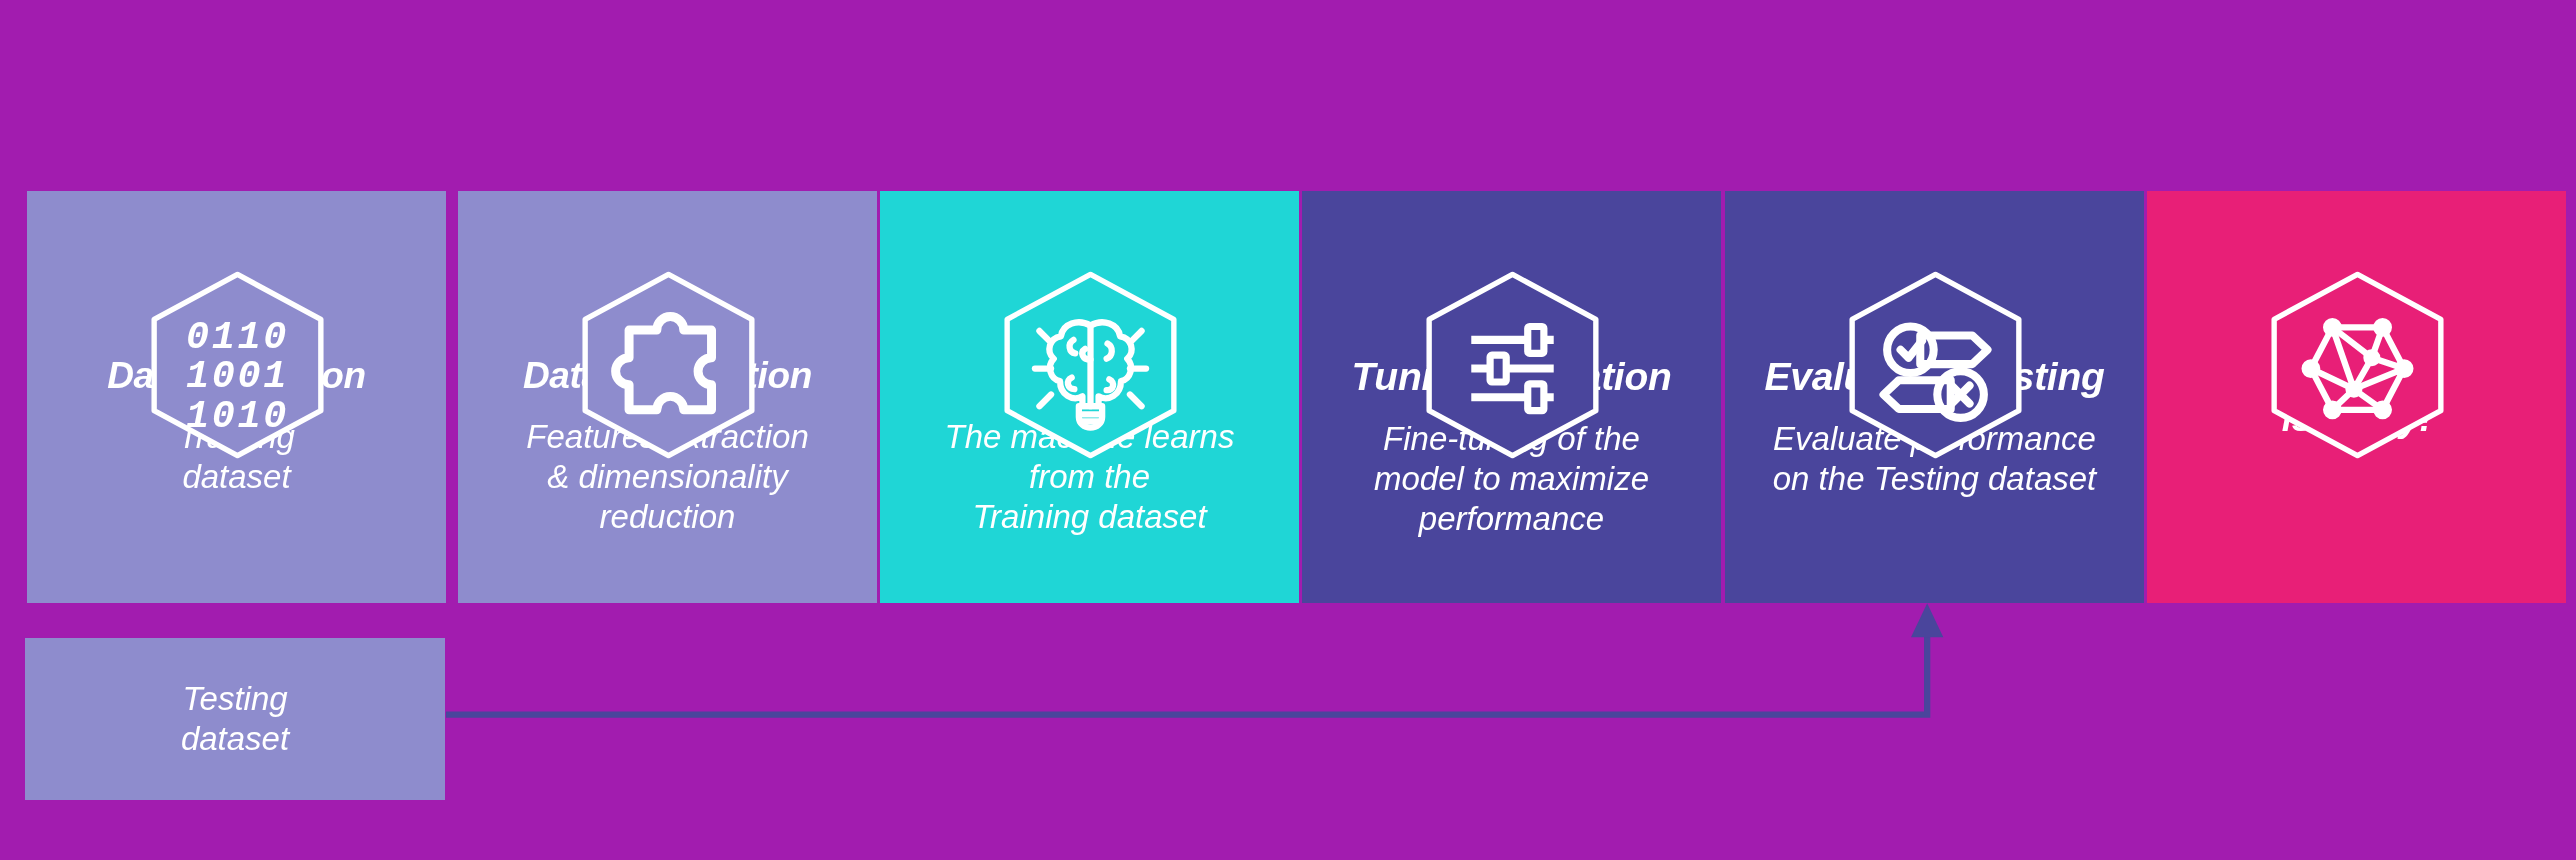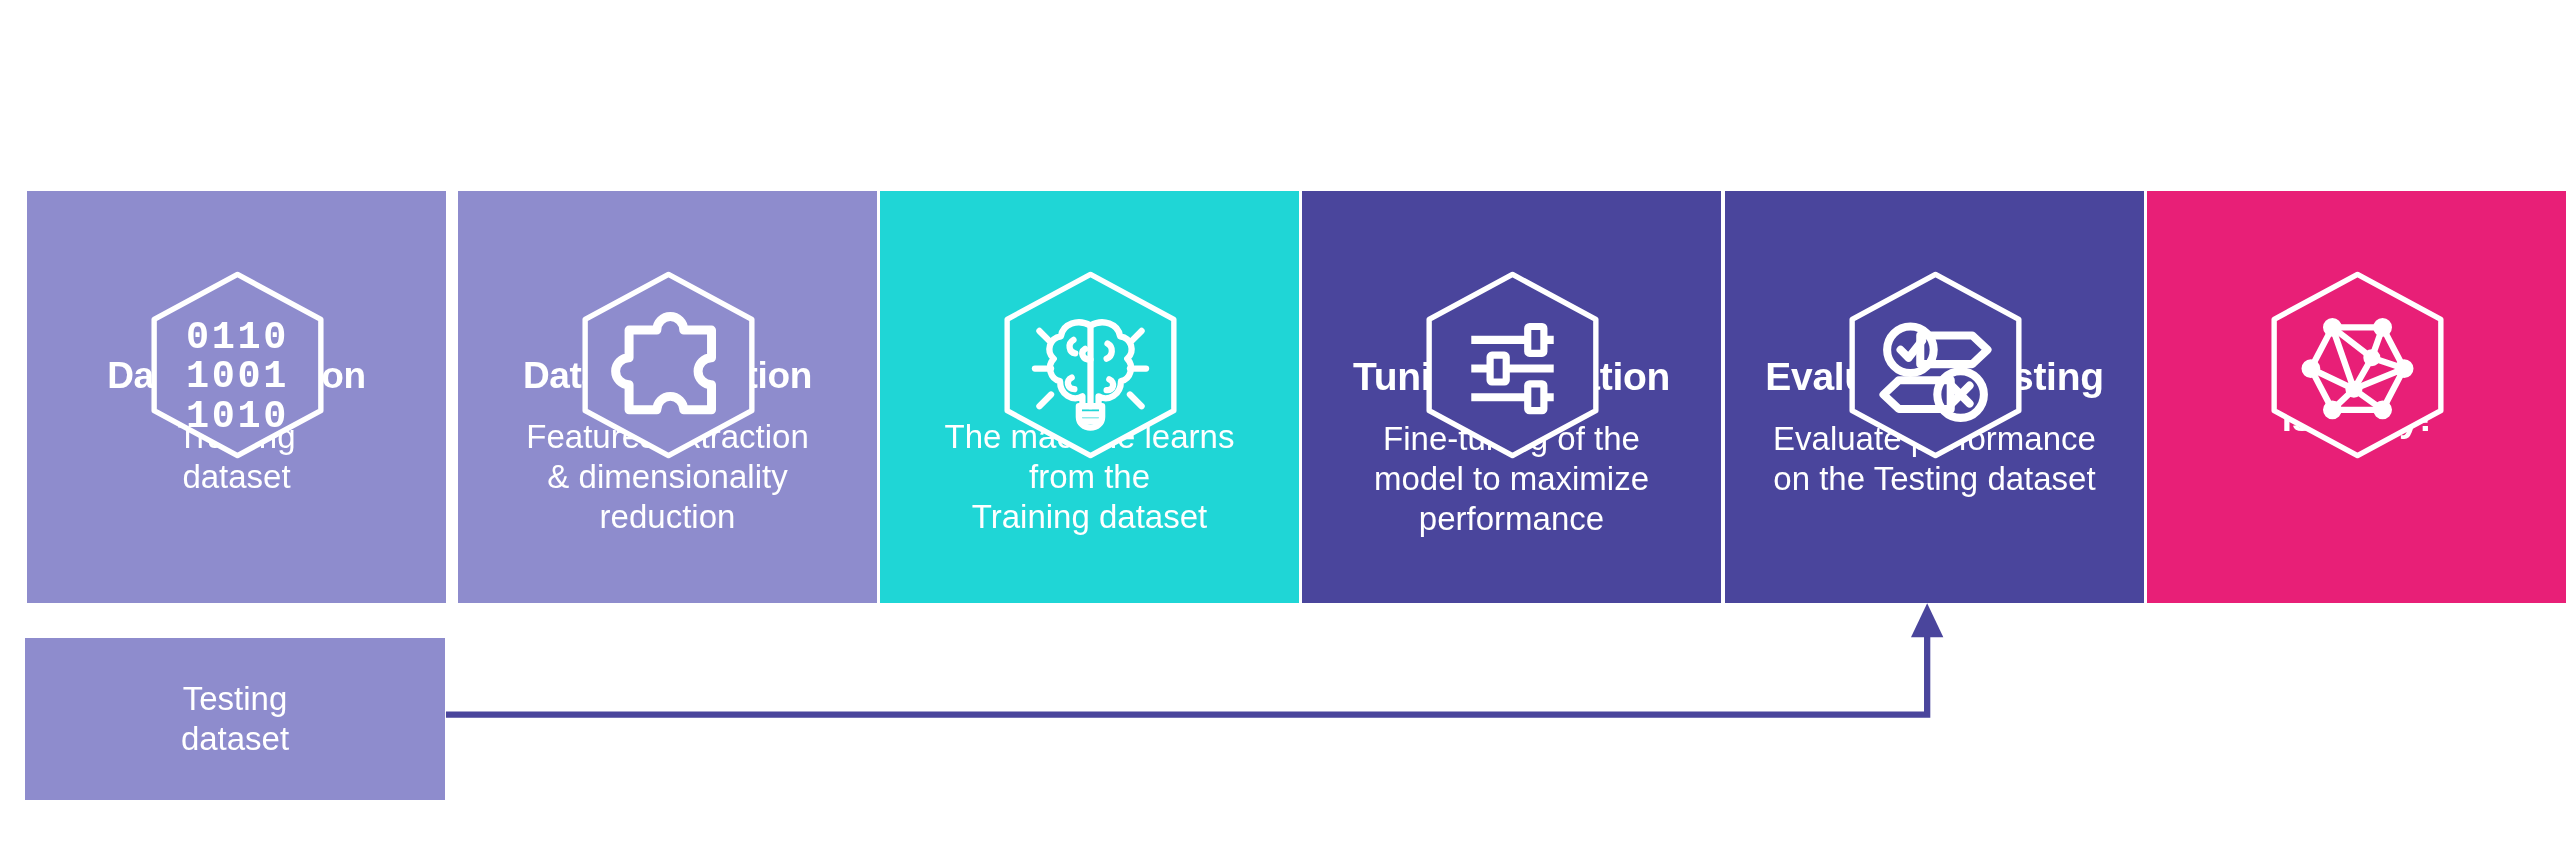--- a/index.html
+++ b/index.html
@@ -11,21 +11,22 @@
     width: 2576px;
     height: 860px;
     overflow: hidden;
     font-family: "Liberation Sans", sans-serif;
     -webkit-font-smoothing: antialiased;
   }
   #stage {
     position: relative;
     width: 2576px;
     height: 860px;
-    background: #ffffff;
+    background: #a21caf;
+    font-style: italic;
   }
 
   
   .card {
     position: absolute;
     top: 191px;
     height: 412px;
     box-sizing: border-box;
     padding: 0 12.6px;
     display: flex;

